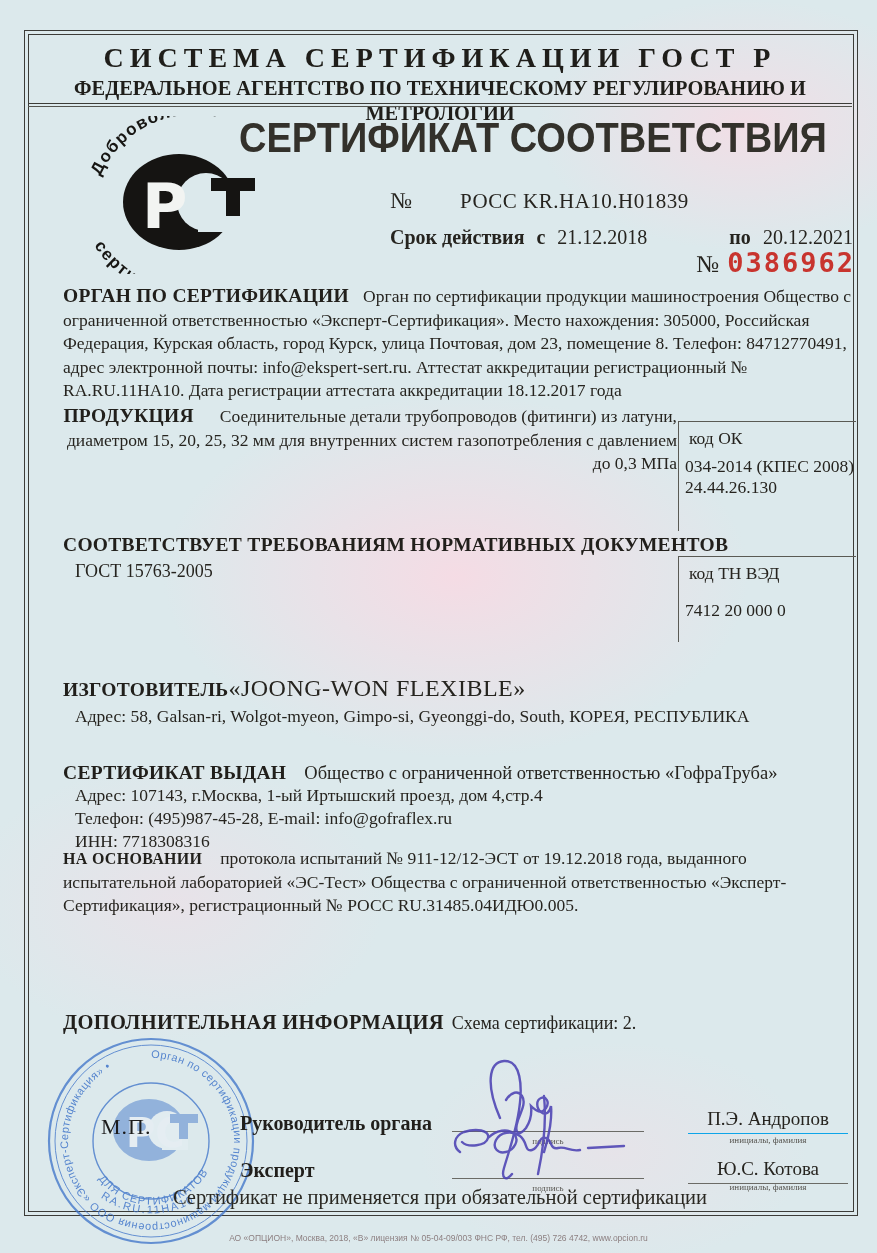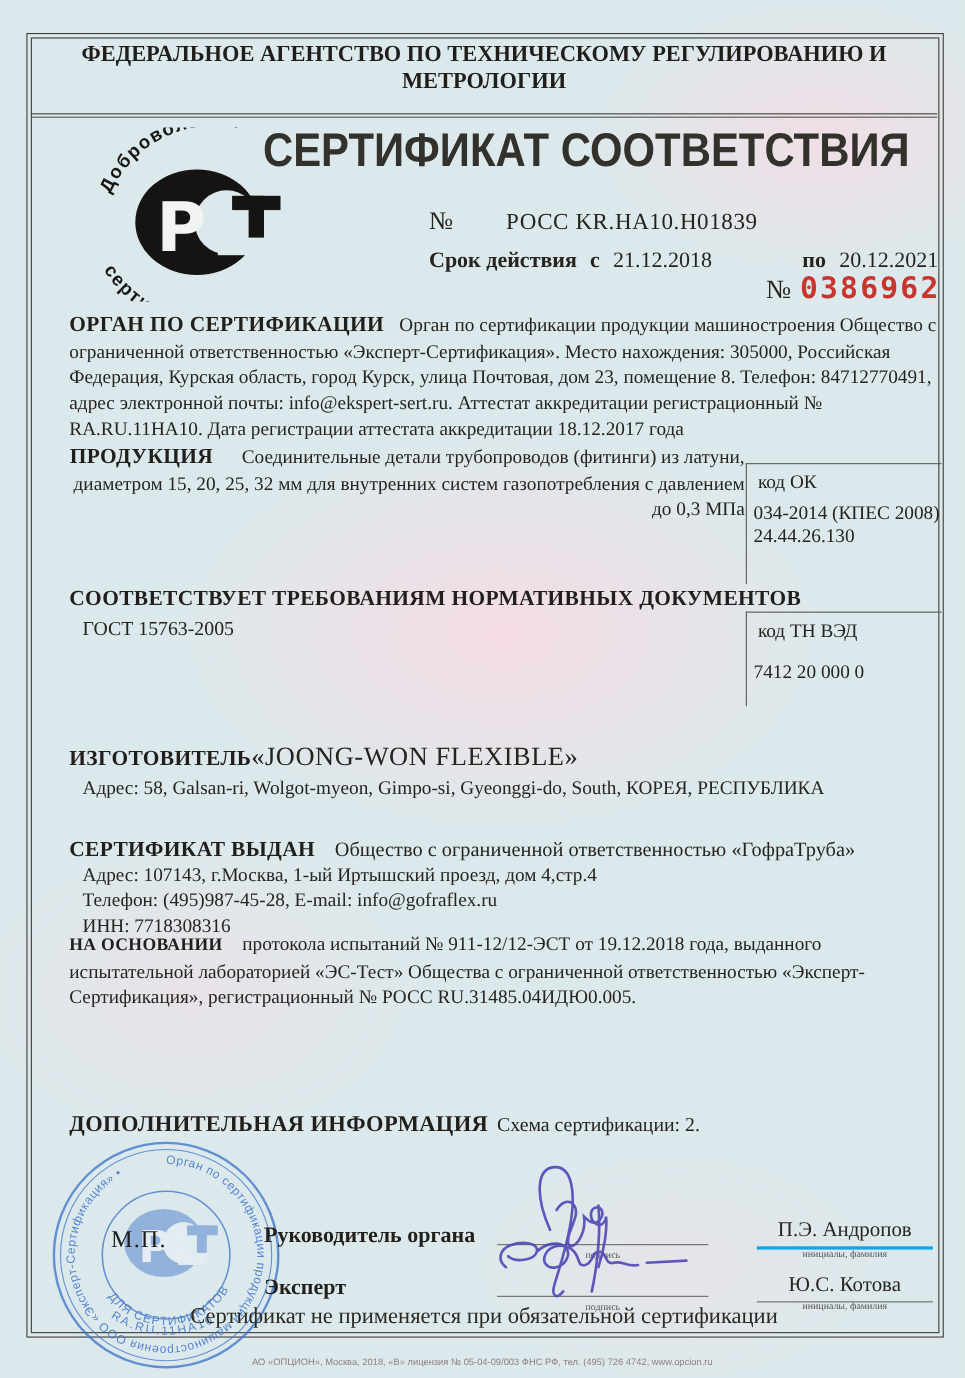--- a/index.html
+++ b/index.html
@@ -74,41 +74,42 @@
   .role{ position:absolute; font-size:20px; font-weight:bold; color:#211f1b; }
   .role-head{ left:240px; top:1112px; }
   .role-expert{ left:240px; top:1159px; }
   .sig-line{ position:absolute; border-bottom:1px solid #6b6b66; }
   .sig-cap{ position:absolute; font-size:9px; color:#55534e; text-align:center; }
   .sign-line1{ left:452px; top:1113px; width:192px; height:19px; }
   .cap-sign1{ left:452px; top:1136px; width:192px; }
   .sign-line2{ left:452px; top:1160px; width:192px; height:19px; }
   .cap-sign2{ left:452px; top:1183px; width:192px; }
   .name-blk{ position:absolute; width:160px; text-align:center; font-size:19px; }
-  .name1{ left:688px; top:1108px; border-bottom:3px solid #0ea5e9; padding-bottom:3px; }
+  .name1{ left:688px; top:1108px; border-bottom:1px solid #0ea5e9; padding-bottom:3px; }
   .cap-name1{ left:688px; top:1135px; width:160px; }
   .name2{ left:688px; top:1158px; border-bottom:1px solid #6b6b66; padding-bottom:3px; }
   .cap-name2{ left:688px; top:1182px; width:160px; }
   .bottom-note{ position:absolute; left:28px; top:1186px; width:824px; text-align:center;
     font-size:20.5px; color:#2a2822; }
   .print-info{ position:absolute; left:0; top:1233px; width:877px; text-align:center;
     font-size:8.5px; color:#8c7f80; font-family:"Liberation Sans",sans-serif; }
   
   .gost-logo{ position:absolute; left:80px; top:116px; width:214px; height:158px; }
   .stamp{ position:absolute; left:36px; top:1030px; width:230px; height:222px; opacity:.85; }
   .signatures{ position:absolute; left:438px; top:1056px; width:260px; height:140px; }
 </style>
 </head>
 <body>
 
 <div class="frame">
   <div class="frame-inner"></div>
 </div>
 
 <div class="hdr">
+  <div class="hdr-t1">СИСТЕМА СЕРТИФИКАЦИИ ГОСТ Р</div>
   <div class="hdr-t2">ФЕДЕРАЛЬНОЕ АГЕНТСТВО ПО ТЕХНИЧЕСКОМУ РЕГУЛИРОВАНИЮ И МЕТРОЛОГИИ</div>
 </div>
 <div class="hdr-line"></div>
 <div class="hdr-line2"></div>
 
 <svg class="gost-logo" viewBox="0 0 214 158">
   <defs>
     <path id="arcTop" d="M 18,66 A 103,103 0 0 1 196,38"></path>
     <path id="arcBot" d="M 12,126 A 118,118 0 0 0 198,148"></path>
   </defs>

